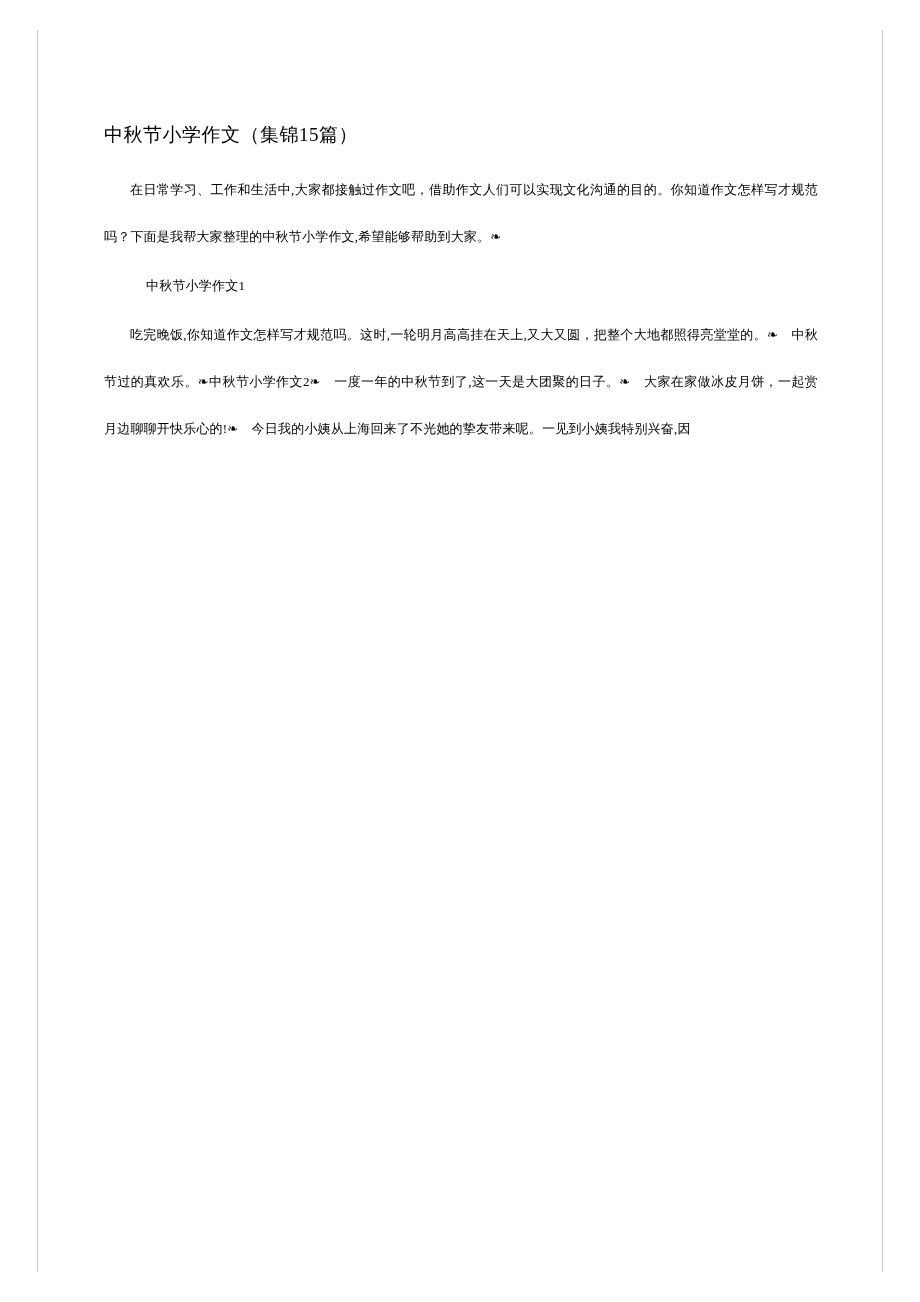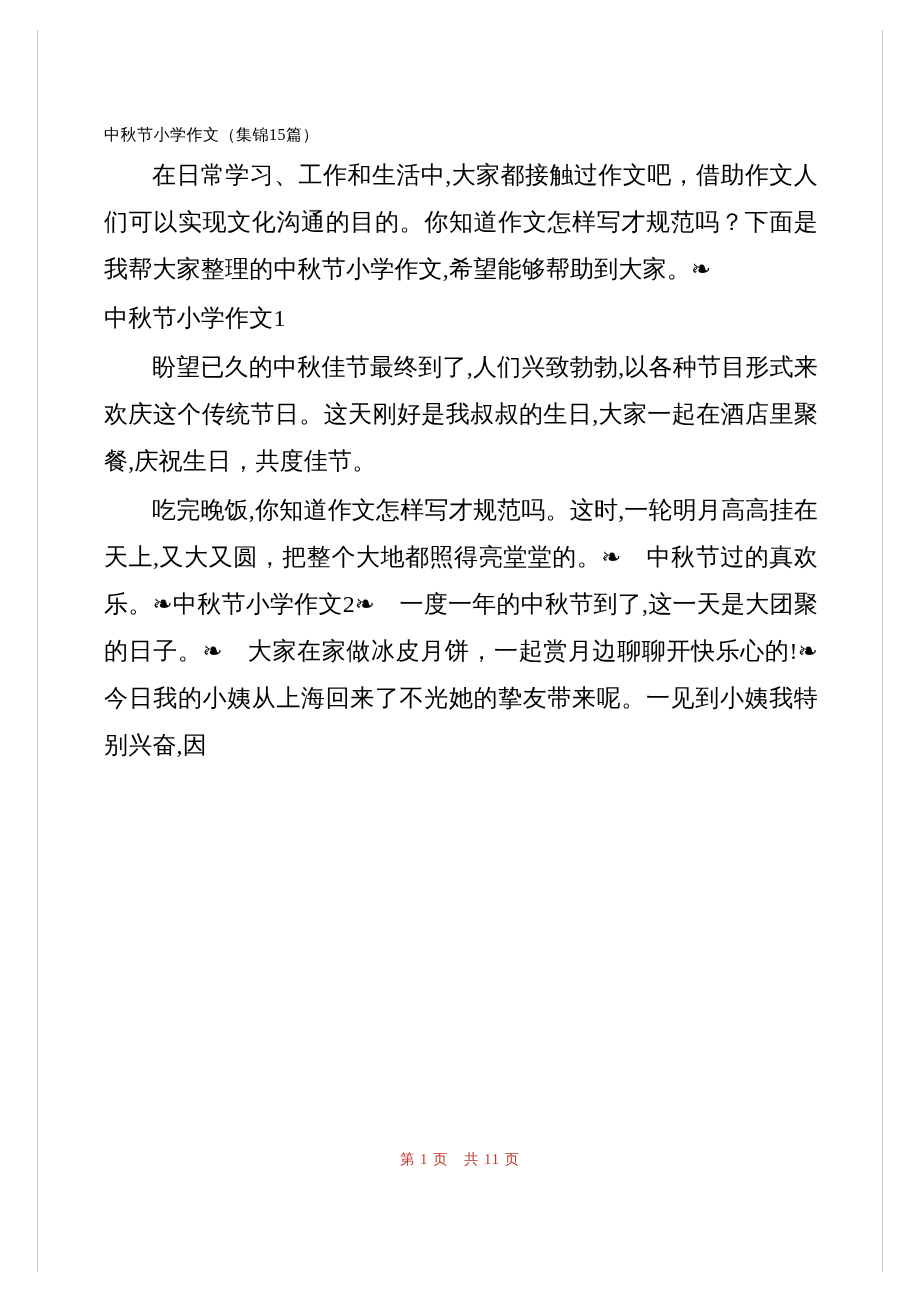--- a/index.html
+++ b/index.html
@@ -29,41 +29,42 @@
     box-sizing: border-box;
     pointer-events: none;
   }
   .content {
     position: absolute;
     left: 104px;
     top: 118px;
     width: 714px;
   }
   .doc-title {
-    font-size: 16px;
+    font-size: 19px;
     line-height: 34px;
     color: #000;
     letter-spacing: 0.5px;
-    margin-bottom: 0;
+    margin-bottom: 14px;
     white-space: nowrap;
   }
   p.para {
-    font-size: 24px;
+    font-size: 13px;
     line-height: 47px;
     color: #000;
     margin: 0 0 2px 0;
     text-align: justify;
     text-justify: inter-ideograph;
     letter-spacing: 0.2px;
   }
   p.indent {
     text-indent: 2em;
   }
   p.noindent {
     text-indent: 0;
+    margin-left: 42px;
   }
   .footer {
     position: absolute;
     left: 0;
     right: 0;
     top: 1150px;
     text-align: center;
     font-size: 14.5px;
     color: #c0392b;
     letter-spacing: 1px;
@@ -77,20 +78,16 @@
 
 <div class="page">
   <div class="page-border"></div>
 
   <div class="content">
 
     <div class="doc-title">中秋节小学作文（集锦15篇）</div>
 
     <p class="para indent">在日常学习、工作和生活中,大家都接触过作文吧，借助作文人们可以实现文化沟通的目的。你知道作文怎样写才规范吗？下面是我帮大家整理的中秋节小学作文,希望能够帮助到大家。❧</p>
     <p class="para noindent">中秋节小学作文1</p>
-    <p class="para indent">盼望已久的中秋佳节最终到了,人们兴致勃勃,以各种节目形式来欢庆这个传统节日。这天刚好是我叔叔的生日,大家一起在酒店里聚餐,庆祝生日，共度佳节。</p>
     <p class="para indent">吃完晚饭,你知道作文怎样写才规范吗。这时,一轮明月高高挂在天上,又大又圆，把整个大地都照得亮堂堂的。❧　中秋节过的真欢乐。❧中秋节小学作文2❧　一度一年的中秋节到了,这一天是大团聚的日子。❧　大家在家做冰皮月饼，一起赏月边聊聊开快乐心的!❧　今日我的小姨从上海回来了不光她的挚友带来呢。一见到小姨我特别兴奋,因</p>
   </div>
 
-  <div class="footer">
-    <span>第 1 页　共 11 页</span>
-  </div>
 </div>
 
 </body></html>

